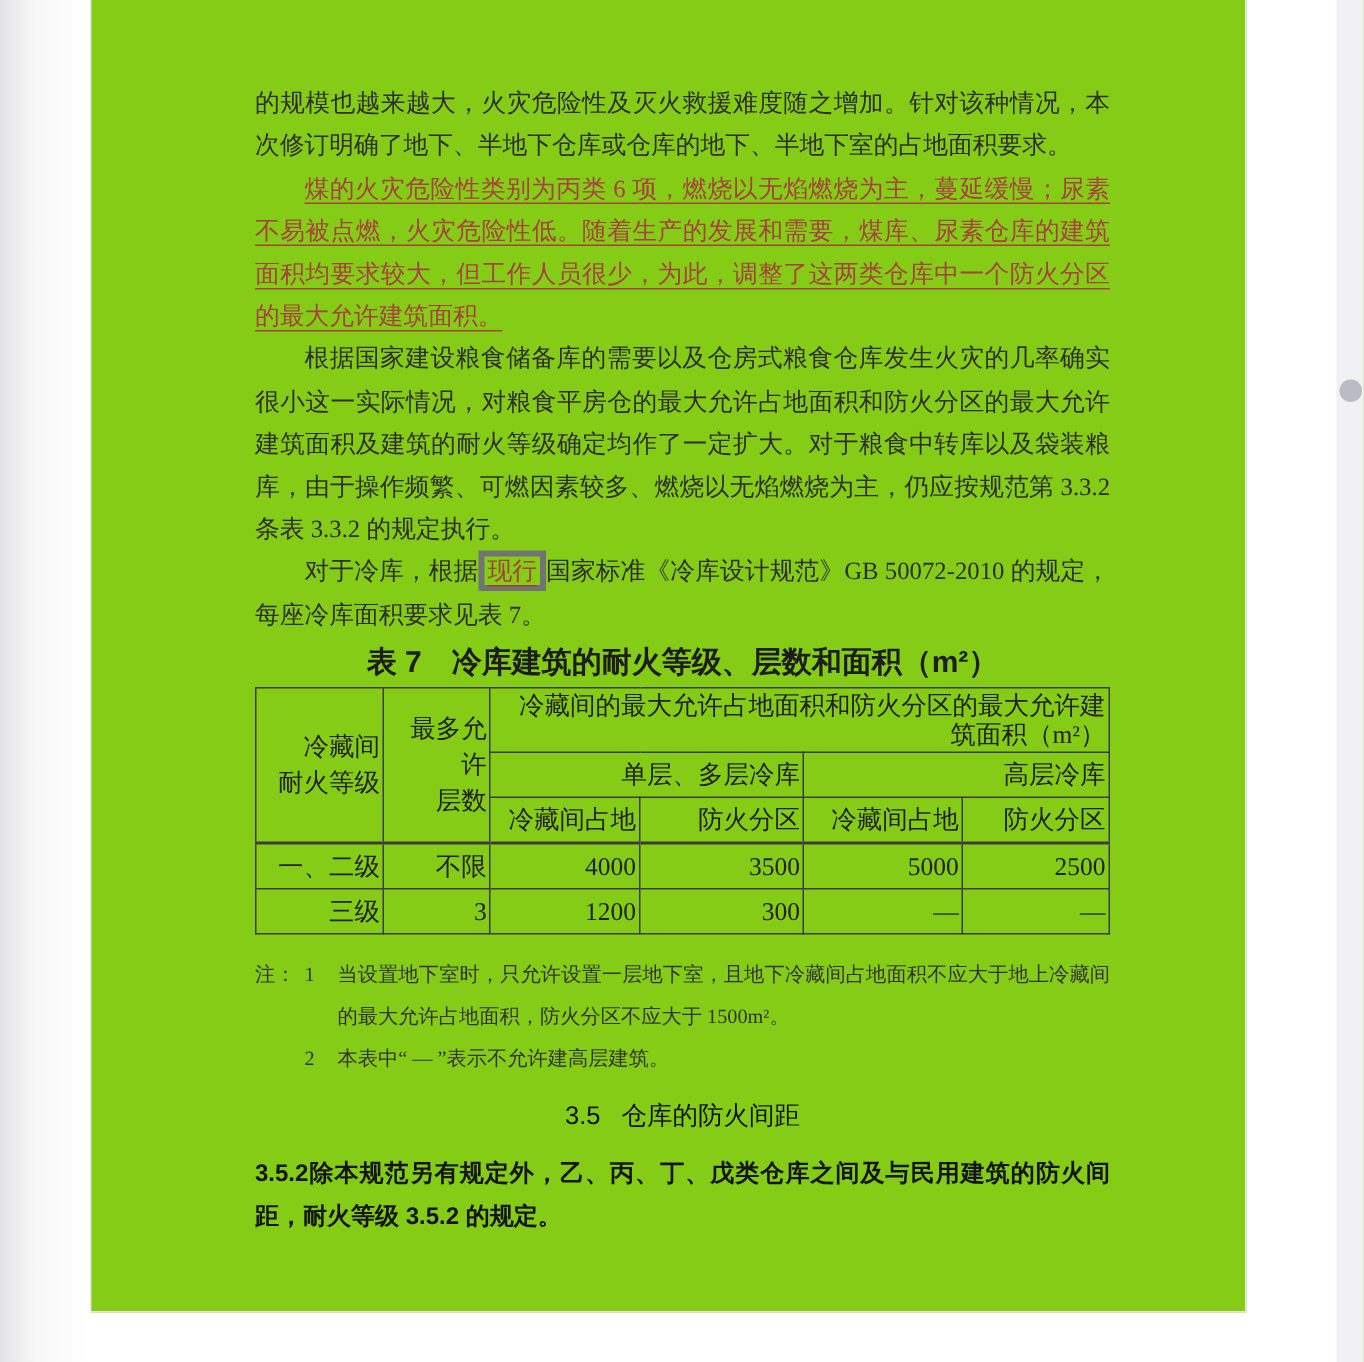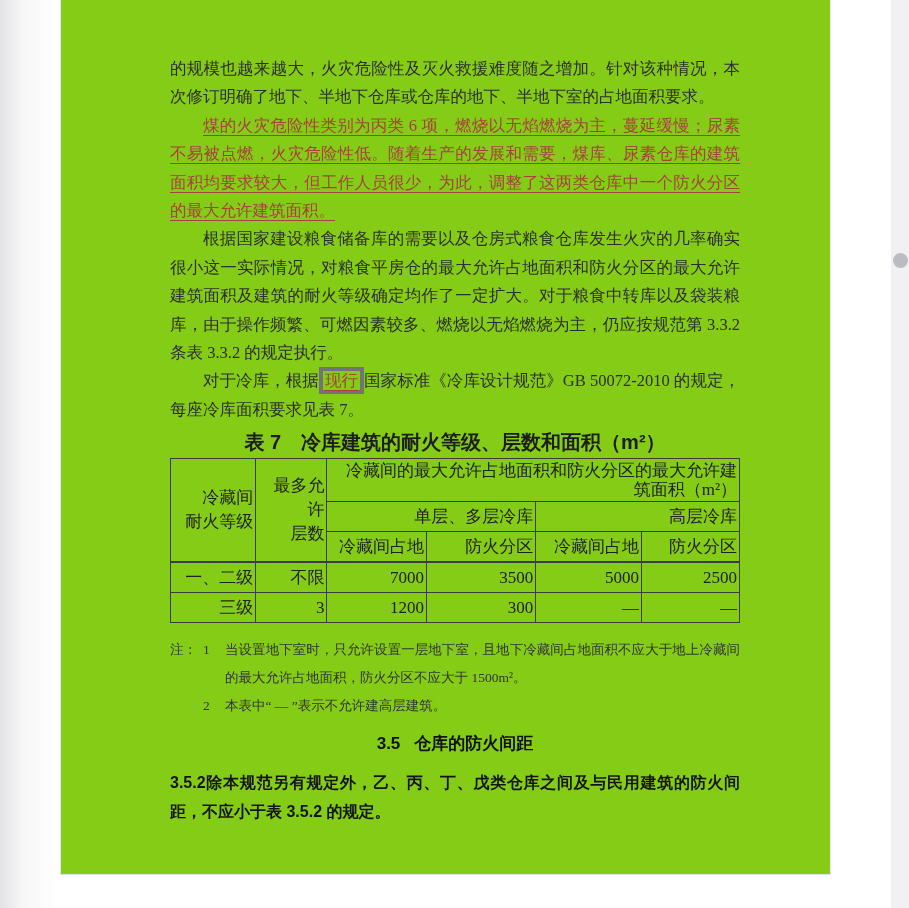--- a/index.html
+++ b/index.html
@@ -80,21 +80,21 @@
     line-height: 28px;
     color: #333333;
   }
   .note-row { display: flex; text-align: justify; }
   .note-prefix { flex: 0 0 33px; }
   .note-num { flex: 0 0 22px; }
   .note-text { flex: 1 1 auto; }
   .section-heading {
     text-align: center;
     font-family: "Liberation Sans", sans-serif;
-    font-weight: bold;
+    font-weight: normal;
     font-size: 17px;
     color: #111111;
     margin: 11px 0 12px;
     line-height: 26px;
   }
   .section-heading .sec-num { margin-right: 14px; }
   p.provision {
     font-family: "Liberation Sans", sans-serif;
     font-weight: 600;
     font-size: 16px;
@@ -160,21 +160,21 @@
         </tr>
         <tr>
           <td>冷藏间占地</td>
           <td>防火分区</td>
           <td>冷藏间占地</td>
           <td>防火分区</td>
         </tr>
         <tr class="body-first">
           <td>一、二级</td>
           <td>不限</td>
-          <td>7000</td>
+          <td>4000</td>
           <td>3500</td>
           <td>5000</td>
           <td>2500</td>
         </tr>
         <tr>
           <td>三级</td>
           <td>3</td>
           <td>1200</td>
           <td>300</td>
           <td>—</td>
@@ -192,20 +192,20 @@
       <div class="note-row">
         <span class="note-prefix"></span>
         <span class="note-num">2</span>
         <span class="note-text">本表中“ — ”表示不允许建高层建筑。</span>
       </div>
     </div>
 
 
     <div class="section-heading"><span class="sec-num">3.5</span><span>仓库的防火间距</span></div>
 
-    <p class="provision"><span class="prov-num">3.5.2</span><span>除本规范另有规定外，乙、丙、丁、戊类仓库之间及与民用建筑的防火间距，不应小于表 3.5.2 的规定。</span></p>
+    <p class="provision"><span class="prov-num">3.5.2</span><span>除本规范另有规定外，乙、丙、丁、戊类仓库之间及与民用建筑的防火间距，耐火等级 3.5.2 的规定。</span></p>
 
   </div>
 </div>
 
 <div class="scroll-track">
   <div class="scroll-thumb"></div>
 </div>
 
 </body></html>

